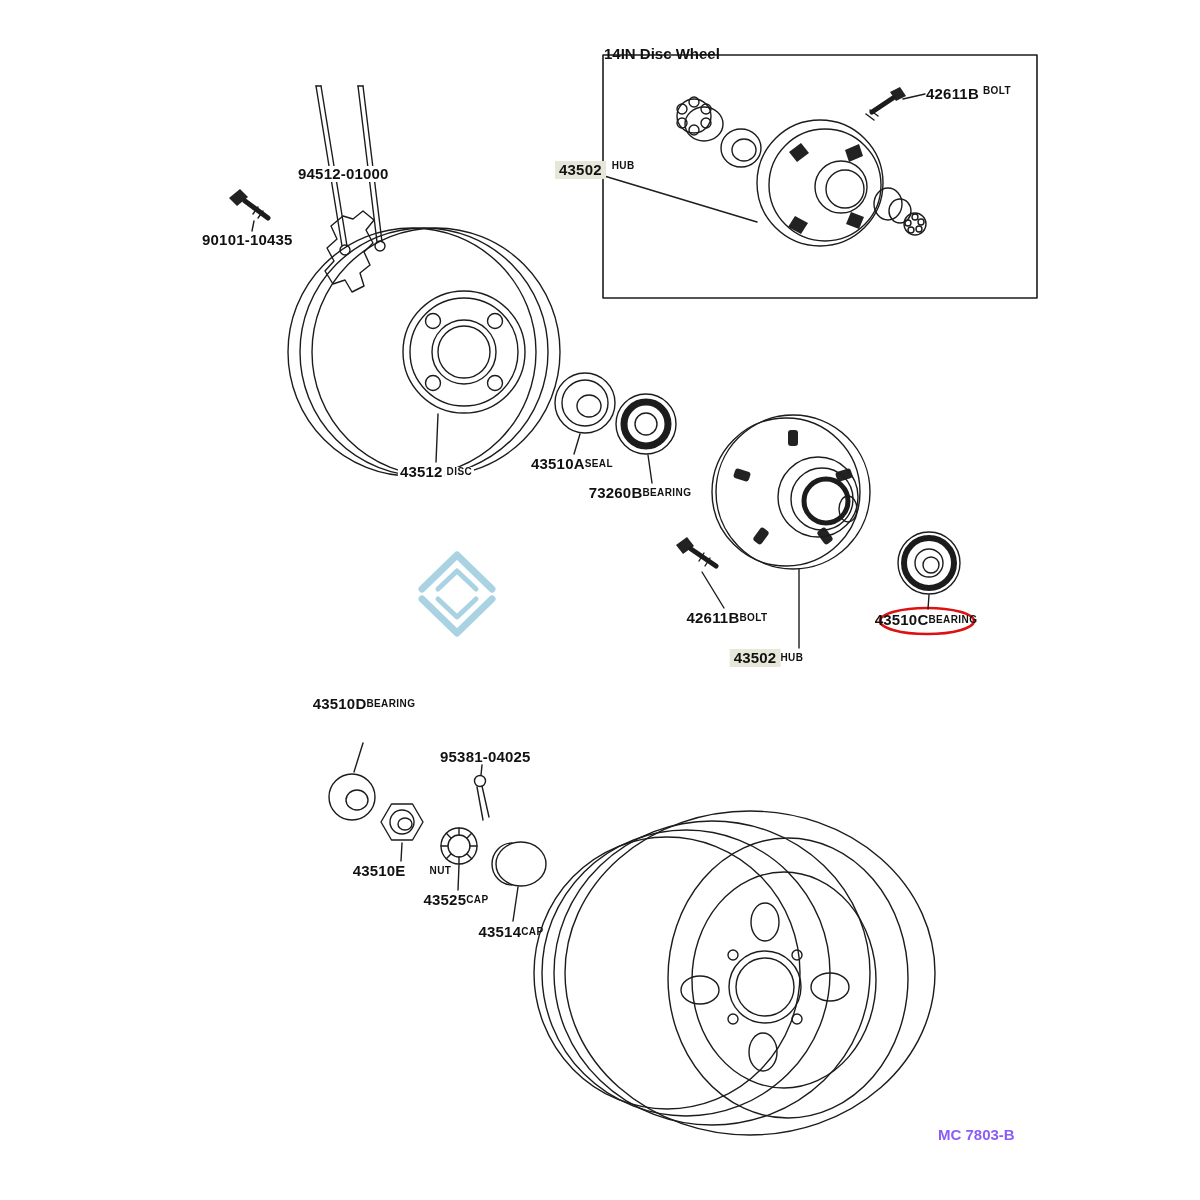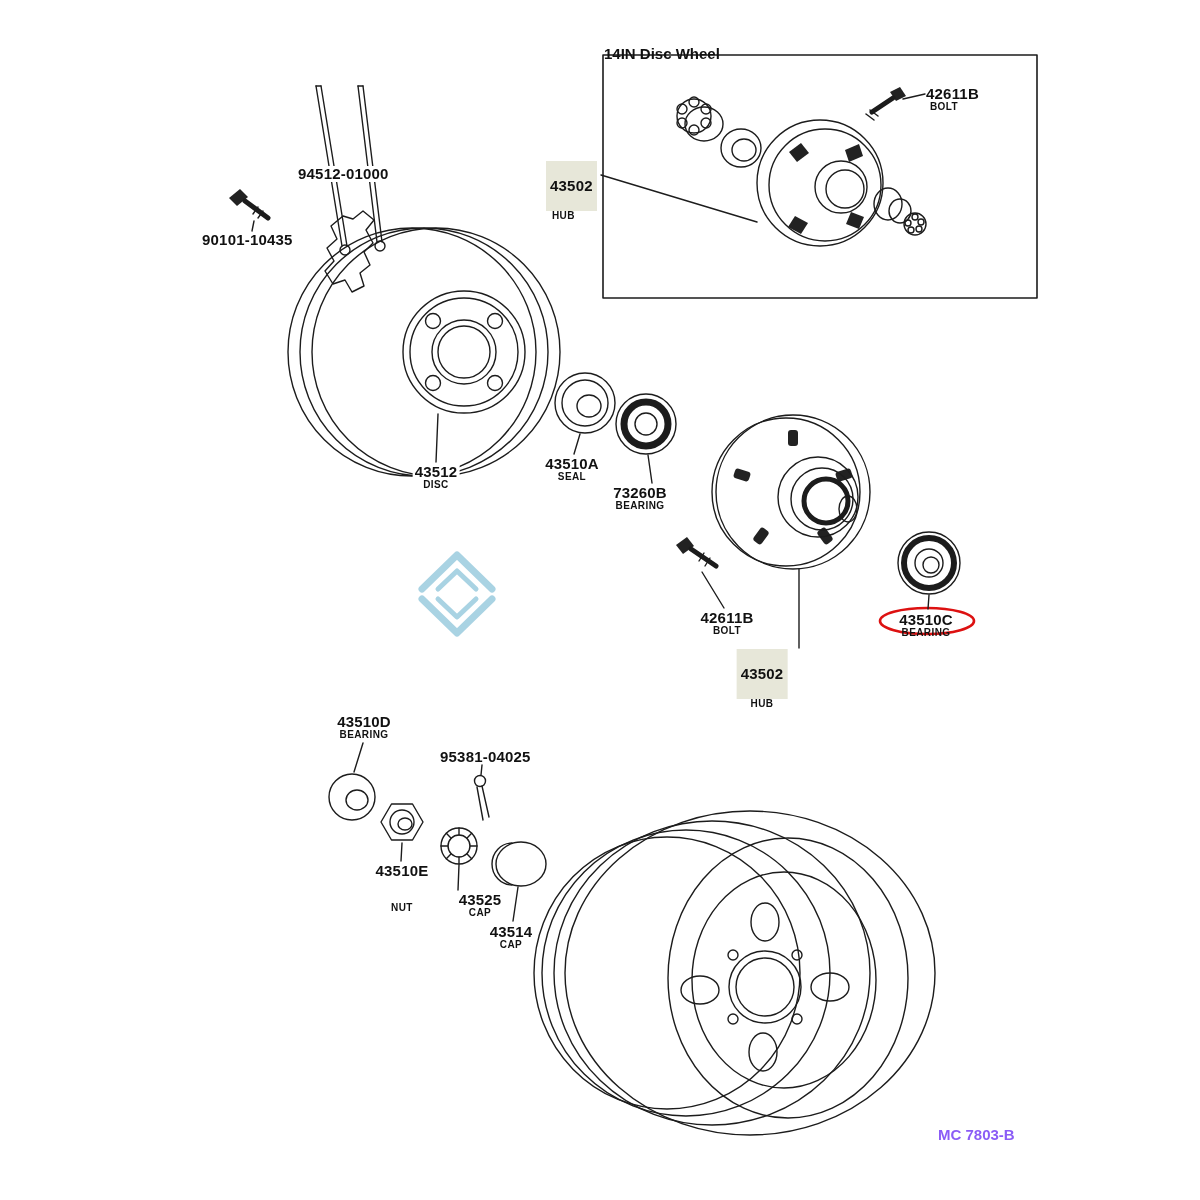--- a/index.html
+++ b/index.html
@@ -1,24 +1,24 @@
 <!DOCTYPE html>
 <html><head>
 <meta charset="utf-8">
 <style>
   * { margin:0; padding:0; box-sizing:border-box; }
   html,body { width:1200px; height:1200px; background:#ffffff; font-family:"Liberation Sans", sans-serif; }
   .canvas { position:relative; width:1200px; height:1200px; background:#fff; overflow:hidden; }
   svg.art { position:absolute; left:0; top:0; }
-  .lbl { position:absolute; display:flex; flex-direction:column; align-items:center; line-height:1.08; color:#111; font-weight:bold; z-index:4; }
+  .lbl { position:absolute; display:flex; flex-direction:row; align-items:center; line-height:1.08; color:#111; font-weight:bold; z-index:4; }
   .lbl.center { transform:translateX(-50%); }
   .lbl.left { align-items:flex-start; }
   .lbl .num { font-size:15px; letter-spacing:.2px; white-space:nowrap; }
   .lbl .sub { font-size:10px; letter-spacing:.4px; white-space:nowrap; }
-  .num.hl { background:#e7e7d9; padding:17px 4px; }
+  .num.hl { background:#e7e7d9; padding:1px 4px;margin-left:9px; }
   .bg-white { background:#fff; padding:0 2px; }
   .title { position:absolute; left:604px; top:31px; font-weight:bold; font-size:15px; color:#111; z-index:4;margin-top:14px; }
   .watermark { position:absolute; left:503px; top:541px; font-size:84px; font-weight:bold; color:#a9d3e3; letter-spacing:6px; line-height:1; z-index:2; }
   .footer { position:absolute; left:938px; top:1126px; font-weight:bold; font-size:15px; color:#8b5cf6; z-index:4; }
 </style>
 </head>
 <body>
 
 <div class="canvas">
 
@@ -264,35 +264,35 @@
   <div class="lbl center" style="left:762px; top:649px;">
     <span class="num hl">43502</span>
     <span class="sub">HUB</span>
   </div>
 
   <div class="lbl center" style="left:926px; top:612px;">
     <span class="num">43510C</span>
     <span class="sub">BEARING</span>
   </div>
 
-  <div class="lbl center" style="left:364px; top:714px;">
+  <div class="lbl center" style="left:364px; top:696px;">
     <span class="num">43510D</span>
     <span class="sub">BEARING</span>
   </div>
 
   <div class="lbl left" style="left:440px; top:749px;">
     <span class="num">95381-04025</span>
   </div>
 
   <div class="lbl center" style="left:402px; top:863px;gap:24px;">
     <span class="num">43510E</span>
     <span class="sub">NUT</span>
   </div>
 
-  <div class="lbl center" style="left:456px; top:892px;margin-left:24px;">
+  <div class="lbl center" style="left:456px; top:892px;">
     <span class="num">43525</span>
     <span class="sub">CAP</span>
   </div>
 
   <div class="lbl center" style="left:511px; top:924px;">
     <span class="num">43514</span>
     <span class="sub">CAP</span>
   </div>
 
   <div class="footer">MC 7803-B</div>

